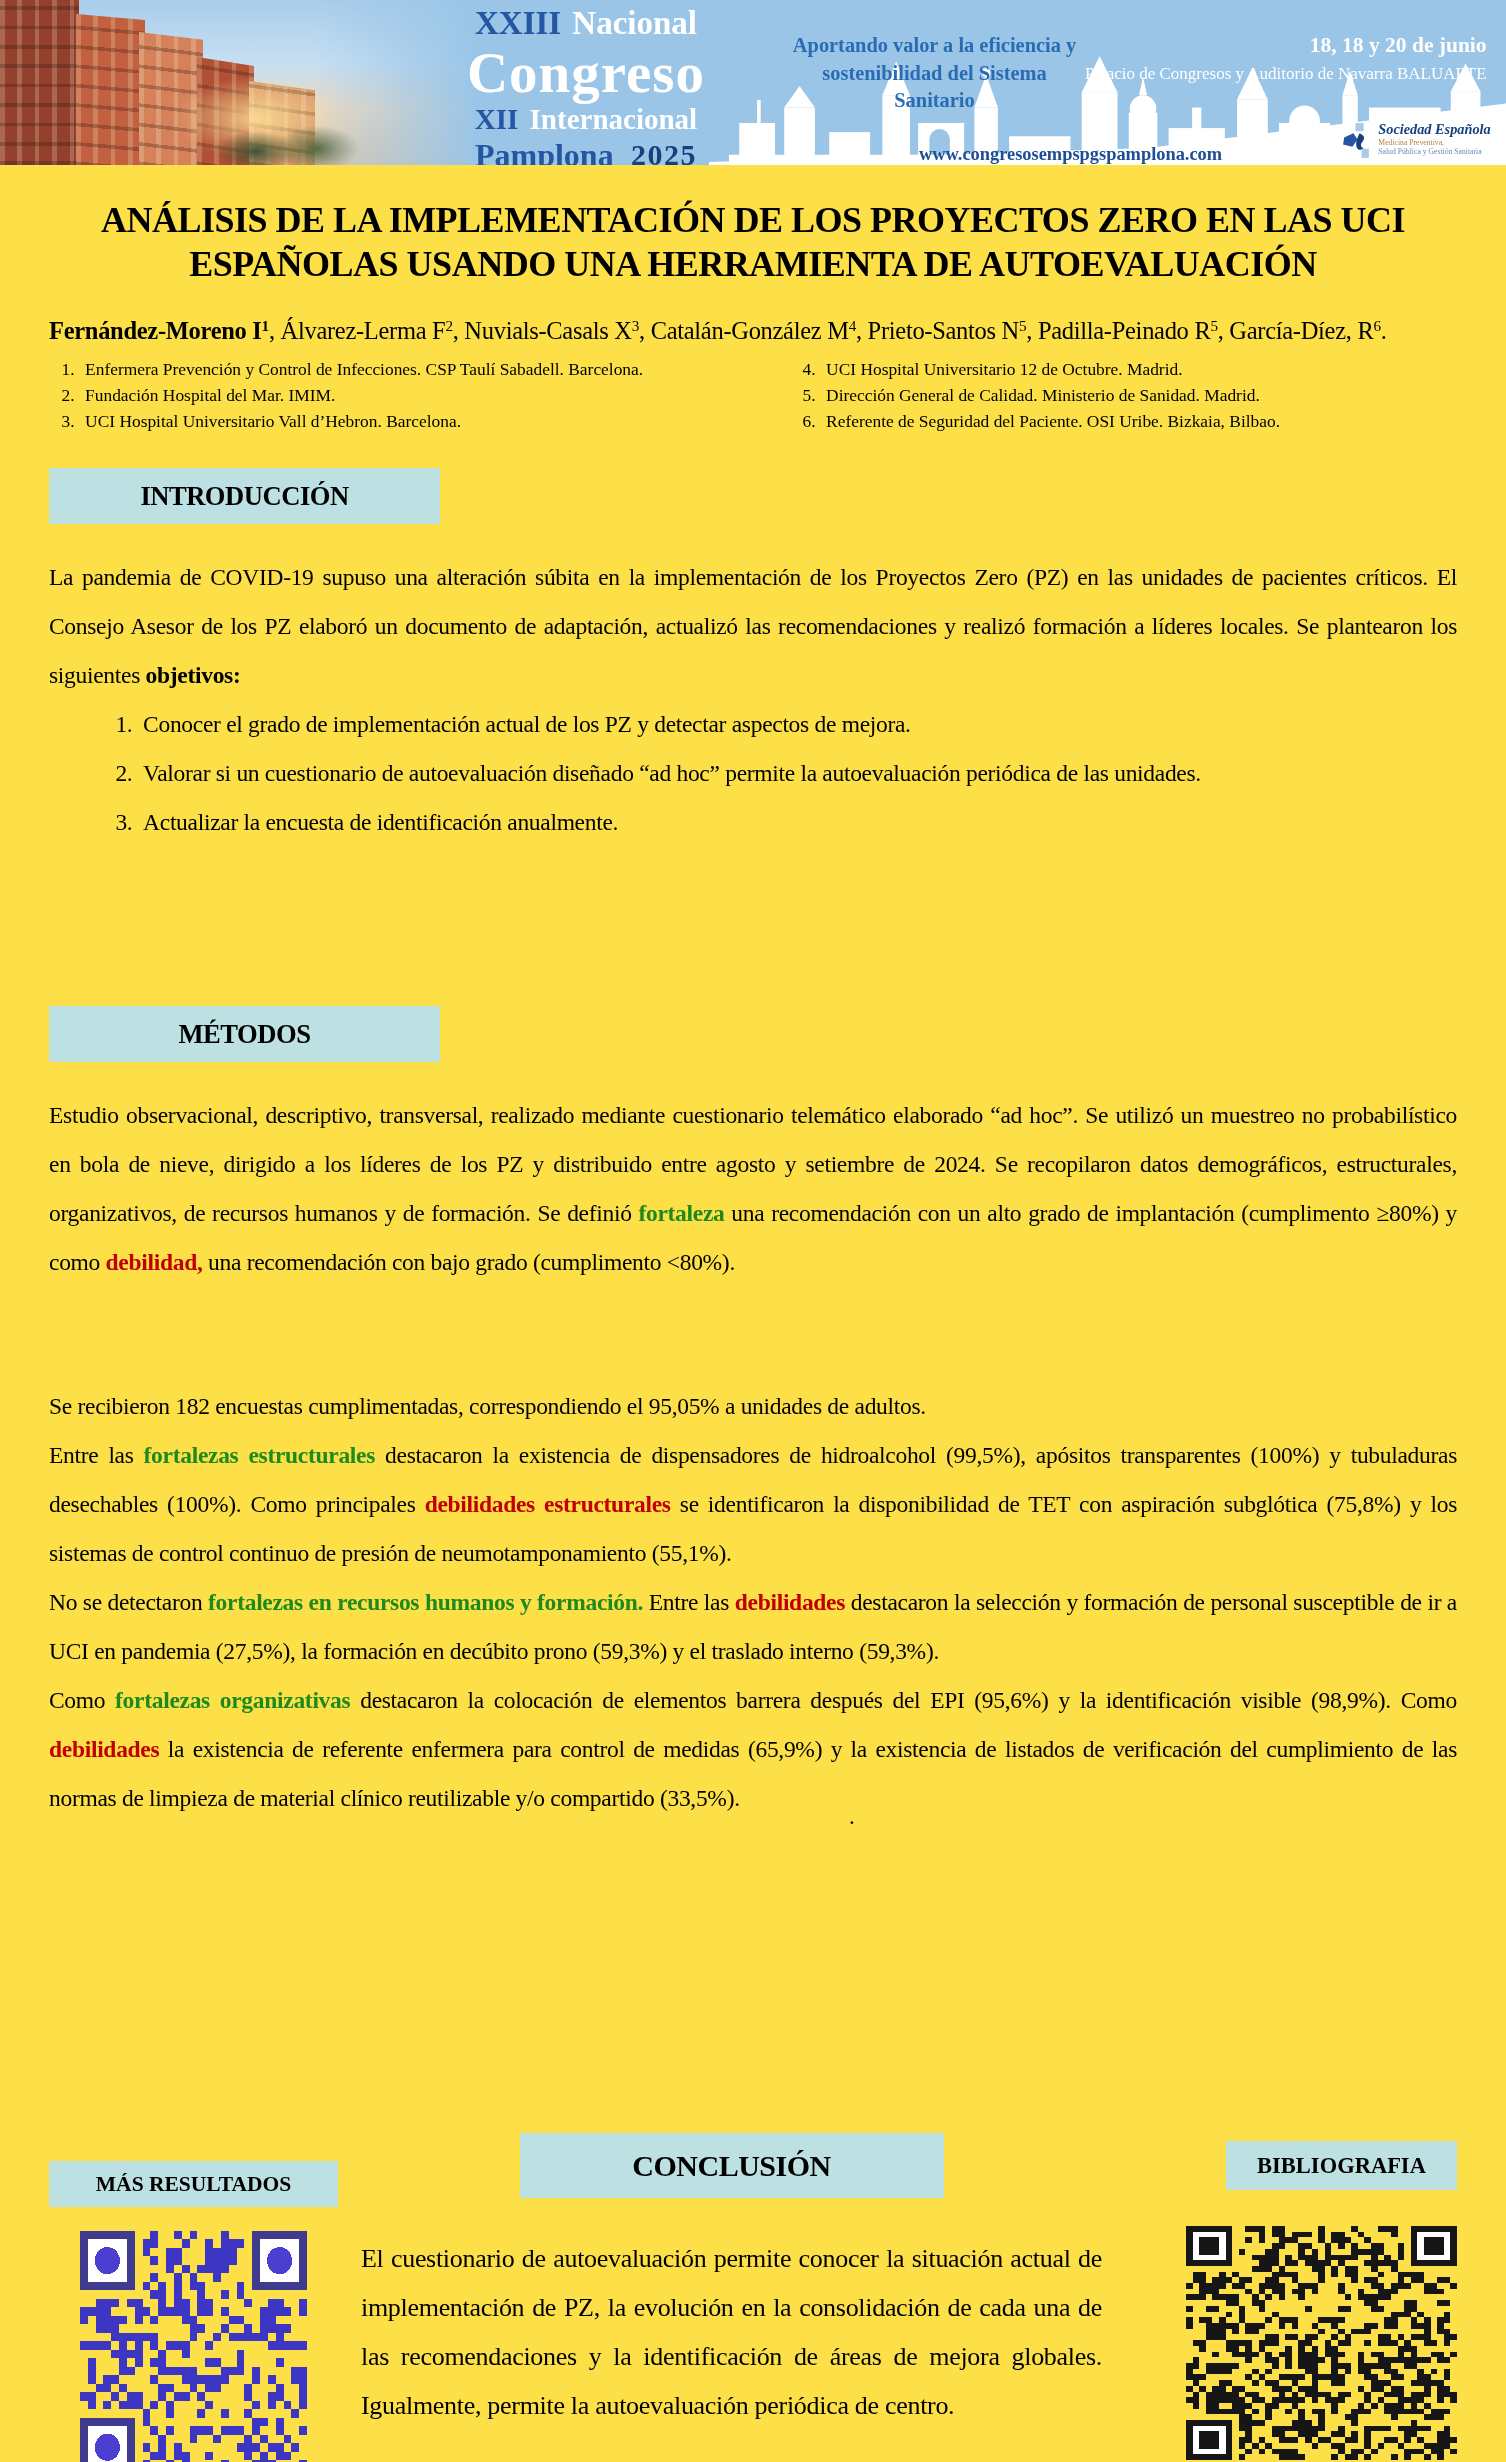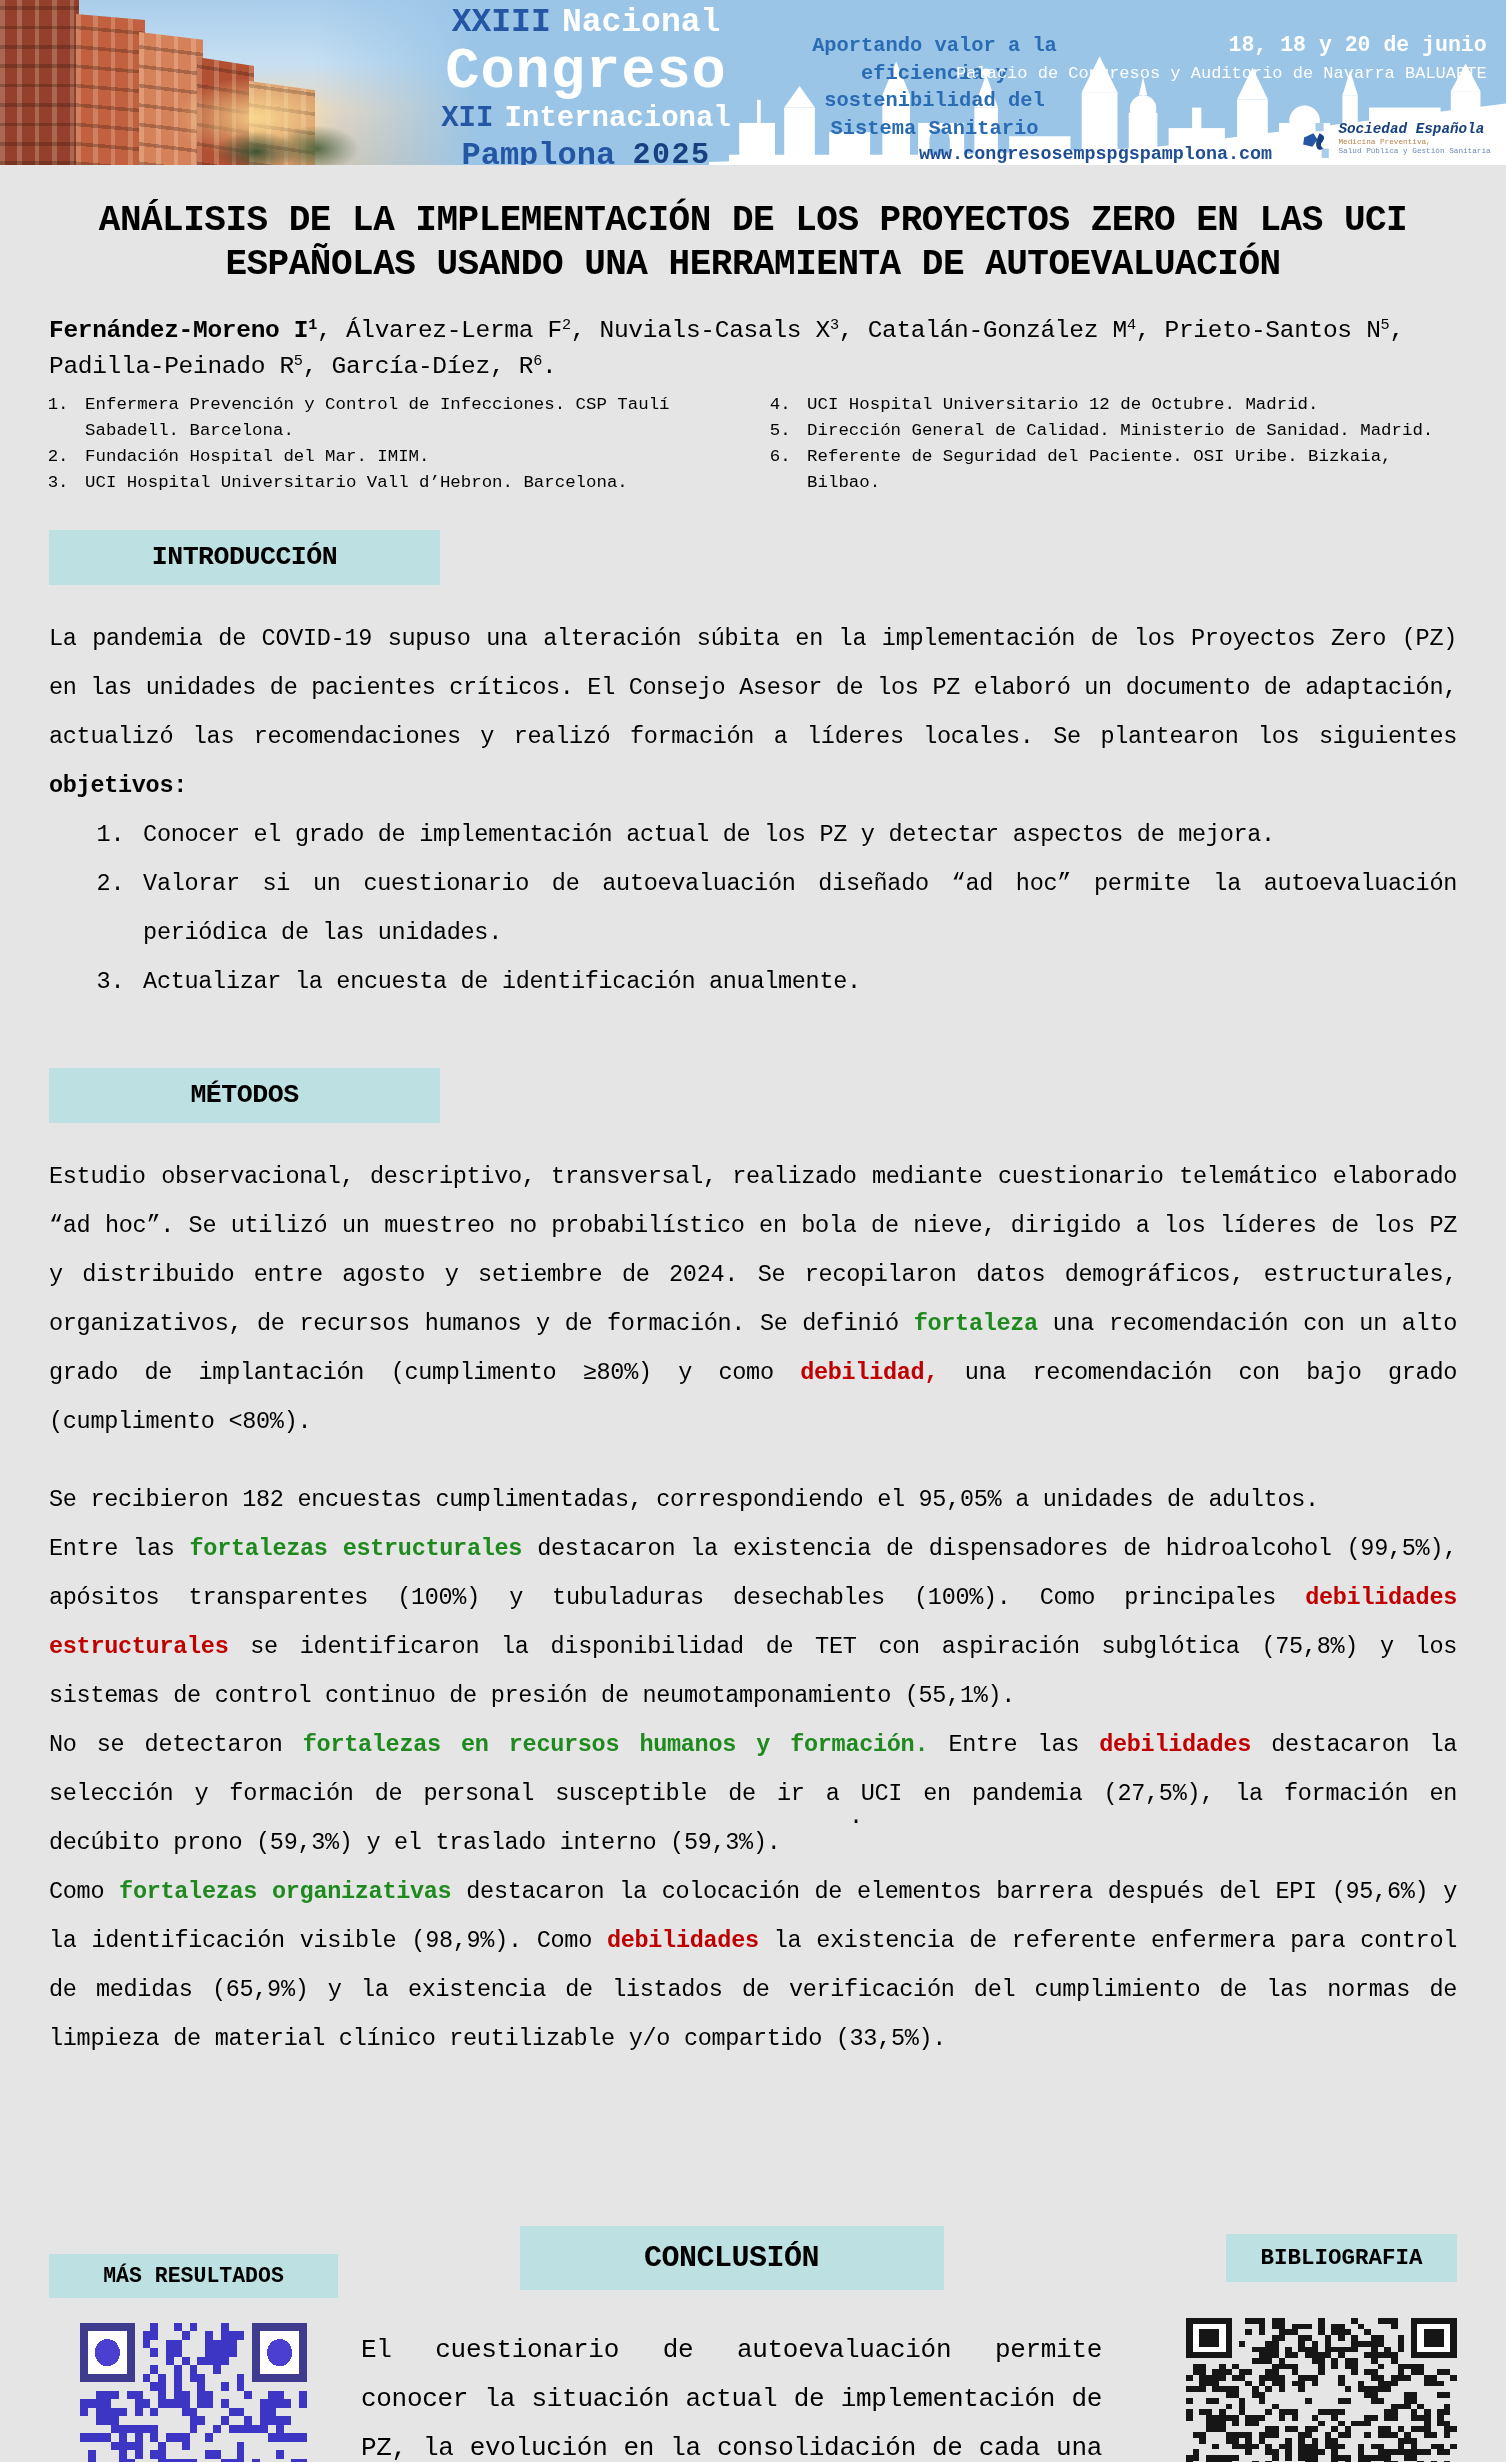--- a/index.html
+++ b/index.html
@@ -1,17 +1,17 @@
 <!DOCTYPE html>
 <html style="font-size:8.2px"><head>
 <meta charset="utf-8">
 <style>
   html,body{margin:0;padding:0;background:#fff;}
-  .page{position:relative;width:1506px;height:2462px;background:#e5e5e5;overflow:hidden;
-        font-family:Liberation Mono, monospace;color:#000;}
+  .page{position:relative;width:1506px;height:2462px;background:#fde047;overflow:hidden;
+        font-family:Liberation Serif, serif;color:#000;}
 
   
   .banner{position:relative;height:165px;background:#9ac5e7;overflow:hidden;}
   .photo{position:absolute;left:0;top:0;width:491px;height:100%;
          background:linear-gradient(180deg,#a9cdeb 0%,#c6dff2 38%,#ead9c2 66%,#d9c8b0 100%);}
   .photo::after{content:"";position:absolute;inset:0;
          background:linear-gradient(90deg,rgba(154,197,231,0) 64%,#9ac5e7 97%);}
   .bld{position:absolute;bottom:0;
        background-image:repeating-linear-gradient(0deg,rgba(50,22,12,.28) 0 3.6px,transparent 3.6px 19.4px),
                         repeating-linear-gradient(90deg,rgba(255,244,214,.22) 0 4.6px,transparent 4.6px 17.4px);}
@@ -25,21 +25,21 @@
   .trees{position:absolute;right:128px;bottom:-9.2px;width:153px;height:56px;border-radius:50% 50% 0 0;
          background:radial-gradient(closest-side at 30% 60%,#3f5234,rgba(63,82,52,0) 90%),
                     radial-gradient(closest-side at 70% 55%,#55673f,rgba(85,103,63,0) 92%);}
   .congress-title{position:absolute;left:420px;top:6.1px;width:332px;text-align:center;line-height:1.05;font-weight:bold;}
   .ct-row{display:flex;justify-content:center;gap:11.2px;align-items:baseline;}
   .ct-num{color:#2456a4;font-size:33px;}
   .ct-word{color:#fff;font-size:33px;}
   .ct-congreso{color:#fff;font-size:57px;letter-spacing:1px;margin:2px 0 1px;}
   .ct-num2{color:#2456a4;font-size:29px;}
   .ct-word2{color:#fff;font-size:29px;}
-  .ct-cityrow{margin-top:5.1px;display:flex;justify-content:center;gap:17.4px;align-items:center;}
+  .ct-cityrow{margin-top:5.1px;display:flex;justify-content:center;gap:17.4px;align-items:flex-start;}
   .ct-city{color:#2456a4;font-size:32px;}
   .ct-year{color:#17407e;font-size:30px;letter-spacing:1.5px;}
   .tagline{position:absolute;left:789px;top:32px;width:291px;color:#2a6cb3;
            font-size:20.4px;font-weight:bold;line-height:1.35;text-align:center;}
   .dates{position:absolute;right:19.4px;top:29px;text-align:right;color:#fff;line-height:1.5;}
   .dates .d1{font-size:21.5px;font-weight:bold;}
   .dates .d2{font-size:17px;}
   .skyline{position:absolute;right:0;bottom:0;width:777px;height:119px;}
   .white-wedge{position:absolute;right:0;bottom:0;width:797px;height:77px;background:#fff;
                clip-path:polygon(0 96%,55% 78%,100% 20%,100% 100%,0 100%);}

